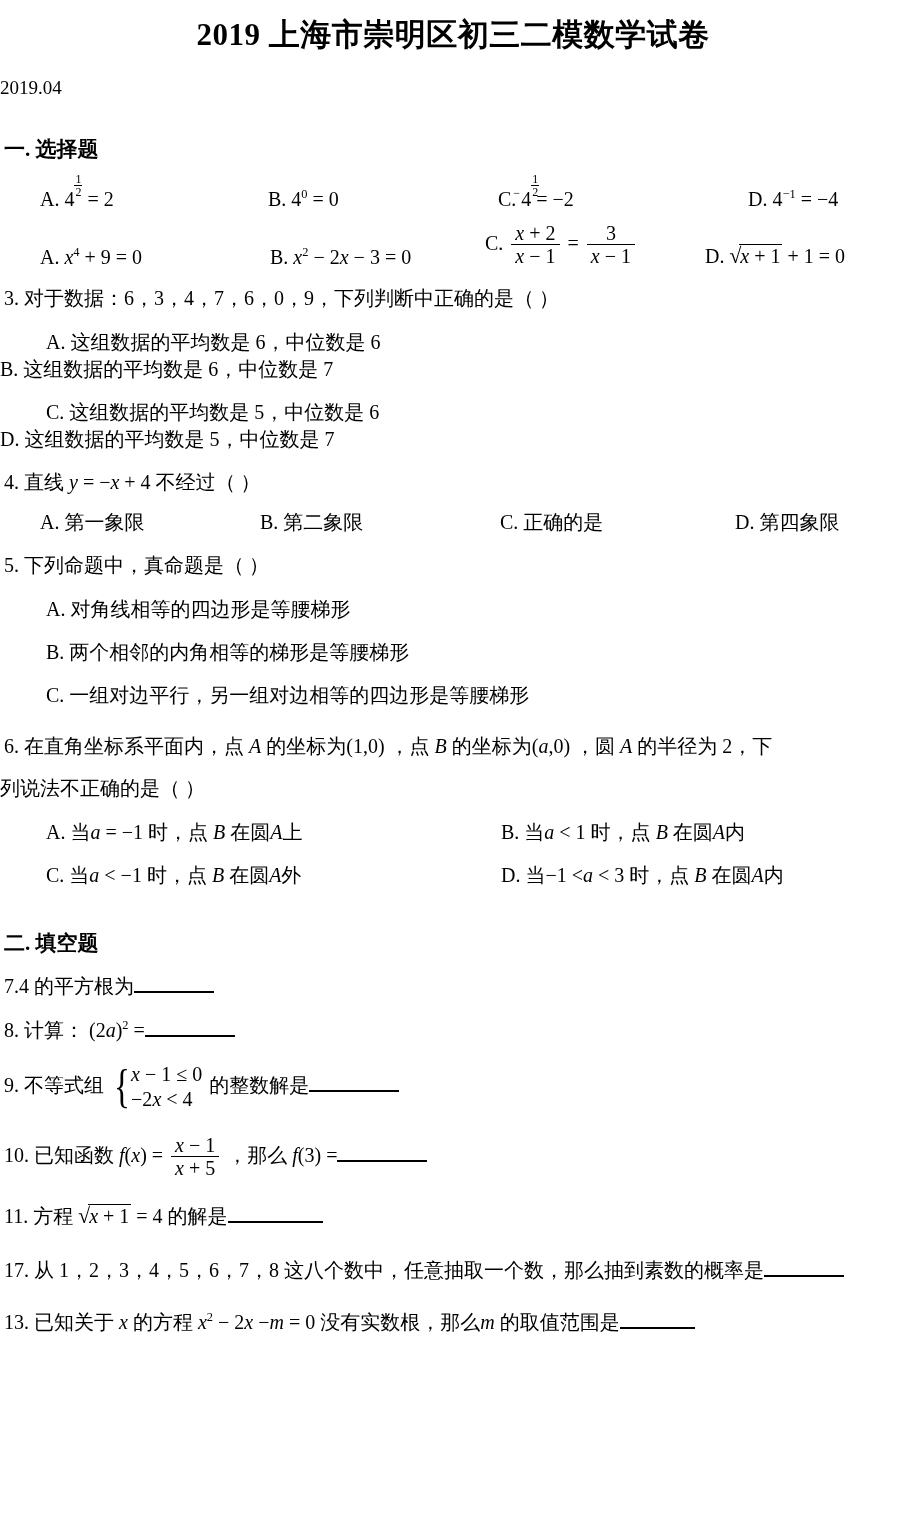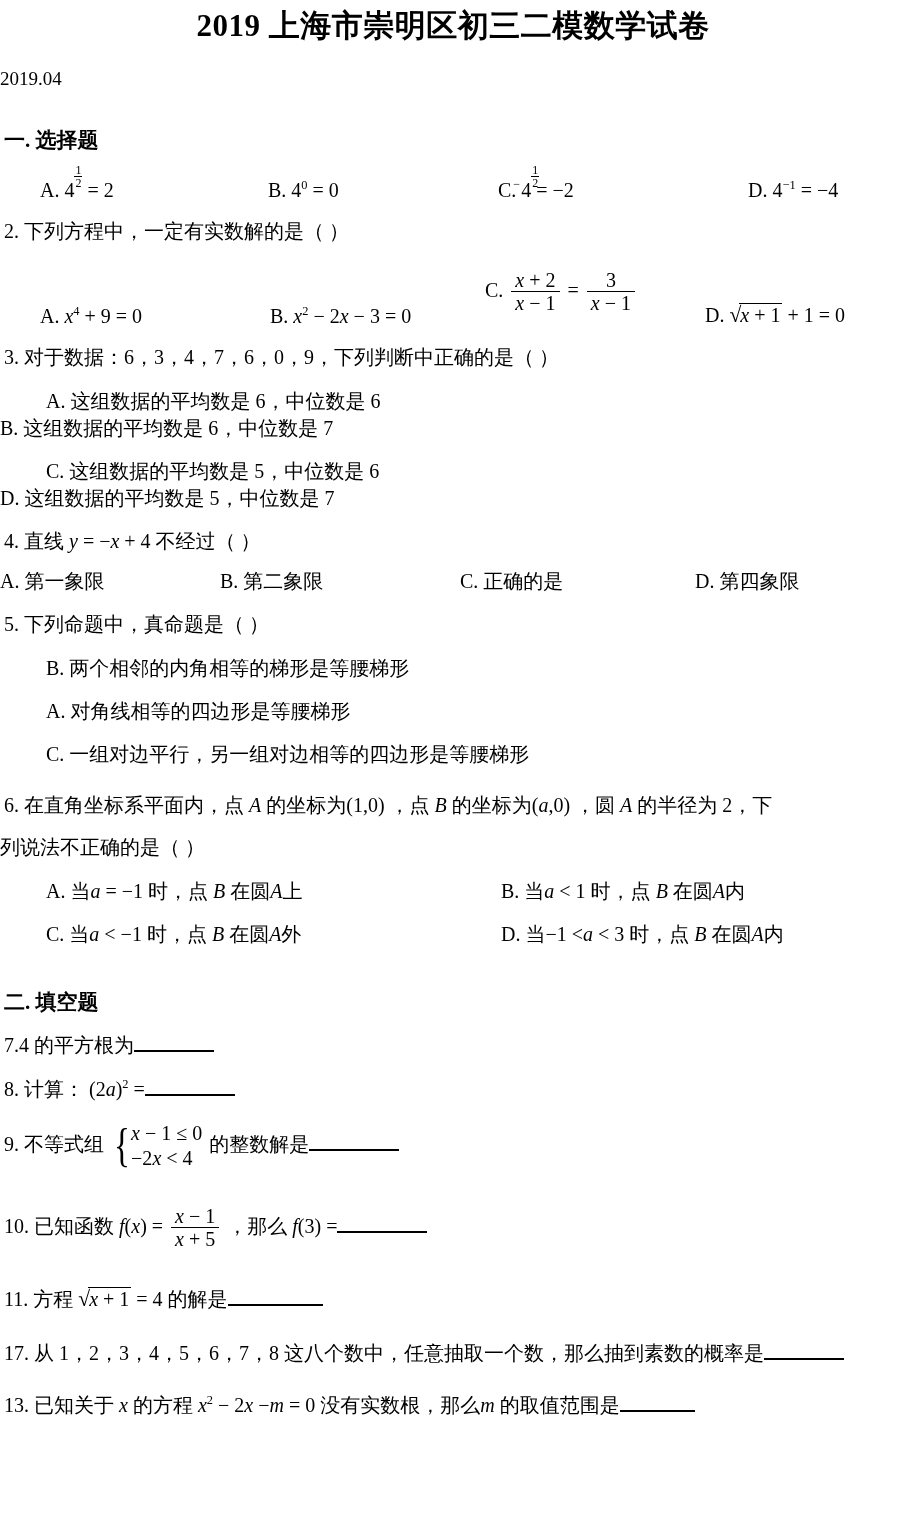--- a/index.html
+++ b/index.html
@@ -22,21 +22,21 @@
     padding: 0;
     box-sizing: border-box;
   }
 
   
   .doc-title {
     text-align: center;
     font-weight: bold;
     font-size: 31px;
     letter-spacing: 0.5px;
-    margin: 7px 0 0 0;
+    margin: 16px 0 0 0;
     line-height: 1.2;
   }
   .doc-date {
     text-align: left;
     font-size: 19px;
     margin: 24px 10px 0 0;
   }
 
   
   .section-head {
@@ -66,21 +66,21 @@
   .cols-q1 .opt:nth-child(1){ width: 228px; margin-left: 40px; }
   .cols-q1 .opt:nth-child(2){ width: 230px; }
   .cols-q1 .opt:nth-child(3){ width: 250px; }
   .cols-q1 .opt:nth-child(4){ width: auto; }
 
   .cols-q2 .opt:nth-child(1){ width: 230px; margin-left: 40px; }
   .cols-q2 .opt:nth-child(2){ width: 215px; }
   .cols-q2 .opt:nth-child(3){ width: 220px; }
   .cols-q2 .opt:nth-child(4){ width: auto; }
 
-  .cols-q4 .opt:nth-child(1){ width: 220px; }
+  .cols-q4 .opt:nth-child(1){ width: 220px; margin-left: 40px; }
   .cols-q4 .opt:nth-child(2){ width: 240px; }
   .cols-q4 .opt:nth-child(3){ width: 235px; }
   .cols-q4 .opt:nth-child(4){ width: auto; }
 
   .two-col {
     display: flex;
     font-size: 20px;
     margin: 16px 0 0 0;
     flex-direction: column;
   }
@@ -124,21 +124,21 @@
   }
   .fracsup .num { display: block; padding: 0 1px; }
   .fracsup .den { display: block; border-top: 1px solid #000; padding: 0 1px; }
 
   
   .frac {
     display: inline-block;
     vertical-align: middle;
     text-align: center;
     line-height: 1.12;
-    margin: 12px 3px;
+    margin: 0 3px;
     position: relative;
     top: -1px;
   }
   .frac .num { display: block; padding: 0 4px; }
   .frac .den { display: block; border-top: 1.4px solid #000; padding: 0 4px; }
 
   
   .rad { display: inline-block; white-space: nowrap; }
   .rad .sign { font-size: 1.08em; }
   .rad .body {
@@ -208,23 +208,20 @@
       <span class="label">C.</span>
       <span class="mn">4</span><span class="fracsup"><span class="num">1</span><span class="den">2</span></span><span style="position:relative;left:-26px;top:-9px;font-size:0.6em;">−</span><span style="margin-left:-10px;">= −2</span>
     </span>
     <span class="opt math">
       <span class="label">D.</span>
       <span class="mn">4</span><sup class="exp">−1</sup>
       <span>= −4</span>
     </span>
   </div>
 
-  <div class="q">
-    <span class="stem"><span>2.</span> <span>下列方程中，一定有实数解的是（      ）</span></span>
-  </div>
   <div class="opts cols-q2">
     <span class="opt math">
       <span class="label">A.</span>
       <span class="mi">x</span><sup class="exp">4</sup>
       <span>+ 9 = 0</span>
     </span>
     <span class="opt math">
       <span class="label">B.</span>
       <span class="mi">x</span><sup class="exp">2</sup>
       <span>− 2</span><span class="mi">x</span>
@@ -266,22 +263,22 @@
   <div class="opts cols-q4">
     <span class="opt">A. 第一象限</span>
     <span class="opt">B. 第二象限</span>
     <span class="opt">C. 正确的是</span>
     <span class="opt">D. 第四象限</span>
   </div>
 
   <div class="q">
     <span class="stem"><span>5.</span> <span>下列命题中，真命题是（      ）</span></span>
   </div>
+  <div class="stack-opt">A. 对角线相等的四边形是等腰梯形</div>
   <div class="stack-opt">B. 两个相邻的内角相等的梯形是等腰梯形</div>
-  <div class="stack-opt">A. 对角线相等的四边形是等腰梯形</div>
   <div class="stack-opt">C. 一组对边平行，另一组对边相等的四边形是等腰梯形</div>
 
   <div class="q" style="margin-top:22px;">
     <div class="stem math">
       <span>6.</span>
       <span>在直角坐标系平面内，点</span>
       <span class="mi">A</span>
       <span>的坐标为</span><span>(1,0)</span>
       <span>，点</span>
       <span class="mi">B</span>

